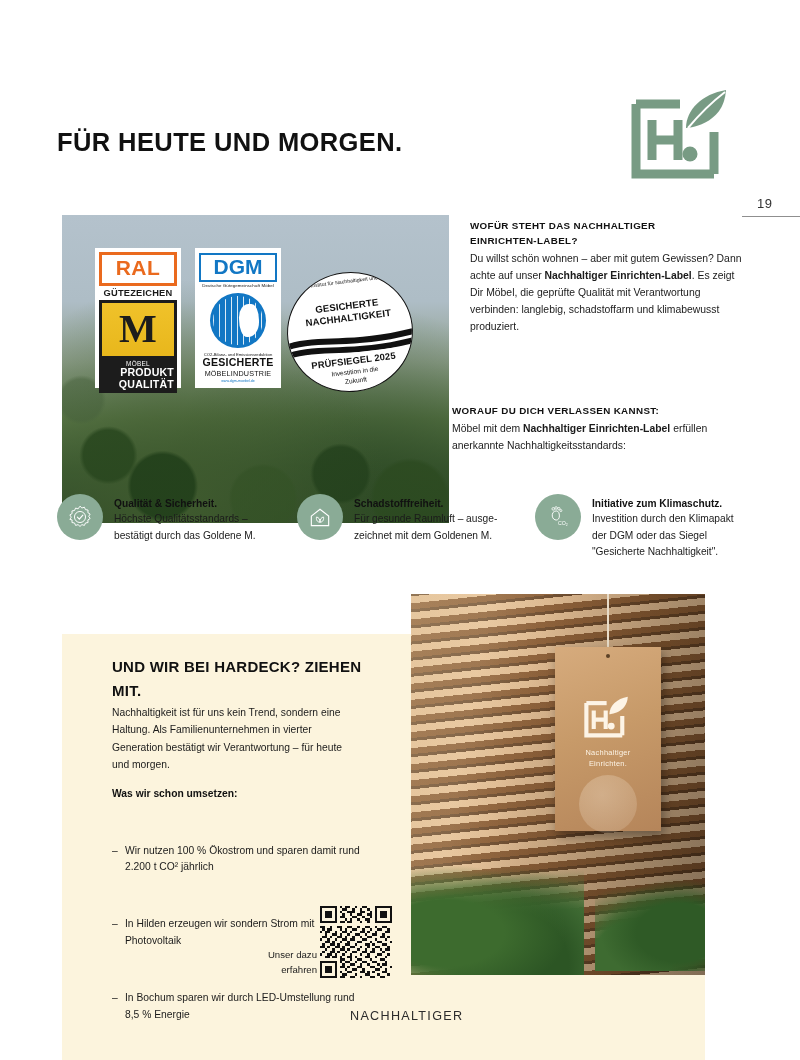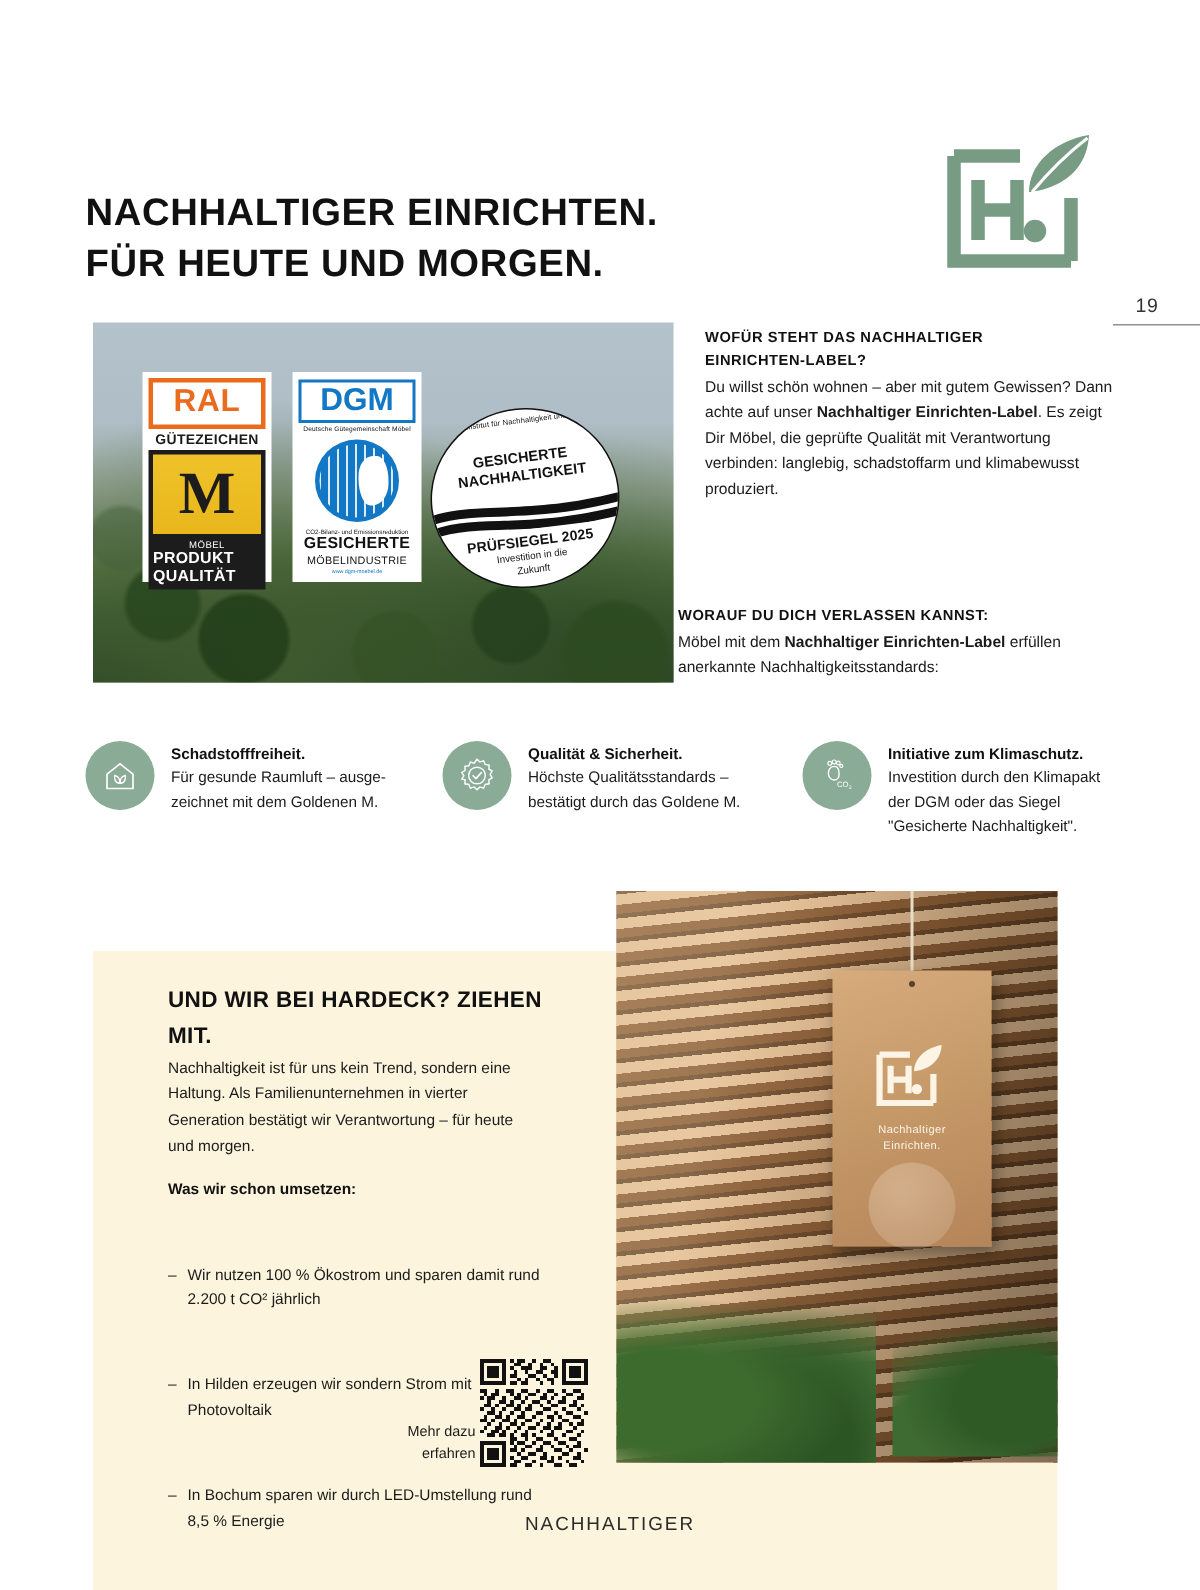--- a/index.html
+++ b/index.html
@@ -24,21 +24,21 @@
   .page-number {
     position: absolute; left: 757px; top: 196px;
     font-size: 13px; color: #333; letter-spacing: .5px;
   }
   .page-number-rule {
     position: absolute; left: 742px; top: 216px; width: 58px; height: 1px; background: #8f8f8f;
   }
 
   
   .seal-photo {
-    position: absolute; left: 62px; top: 215px; width: 387px; height: 240px;
+    position: absolute; left: 62px; top: 215px; width: 387px; height: 308px;
     overflow: hidden;
     background:
       radial-gradient(ellipse at 30% 95%, #3f5a2e 0%, rgba(63,90,46,0) 55%),
       radial-gradient(ellipse at 78% 100%, #2e4a25 0%, rgba(46,74,37,0) 50%),
       linear-gradient(#b4c2cc 0%, #aebdc6 28%, #8fa08c 48%, #5d7a4b 66%, #3d5c33 82%, #2b4526 100%);
   }
   .seal-photo .foliage {
     position: absolute; inset: 0;
     background:
       radial-gradient(circle at 12% 78%, rgba(40,70,30,.85) 0 6%, rgba(40,70,30,0) 7%),
@@ -65,21 +65,21 @@
   .ral-m-panel { background: #1c1c1c; flex: 1; padding: 3px; display: flex; flex-direction: column; }
   .ral-m-gold {
     background: linear-gradient(#f0c22a, #e8b71c); height: 53px;
     display: flex; align-items: center; justify-content: center;
   }
   .ral-m-gold span {
     font-size: 40px; font-weight: bold; color: #1c1c1c; line-height: .8;
     font-family: "Liberation Serif", serif;
   }
   .ral-moebel { color: #fff; font-size: 6.4px; text-align: center; margin-top: 4px; letter-spacing: .3px;}
-  .ral-pq { color: #fff; font-size: 10.6px; font-weight: bold; text-align: left; line-height: 1.12; letter-spacing: .2px;}
+  .ral-pq { color: #fff; font-size: 10.6px; font-weight: bold; text-align: right; line-height: 1.12; letter-spacing: .2px;}
 
   
   .seal-dgm {
     position: absolute; left: 133px; top: 33px; width: 86px; height: 140px;
     background: #ffffff; padding: 5px 4px; display: flex; flex-direction: column; align-items: center;
   }
   .dgm-box {
     border: 2px solid #1277c4; color: #1277c4; font-weight: bold; width: 100%;
     font-size: 21px; text-align: center; line-height: 1.05; padding: 1px 0 2px;
   }
@@ -245,21 +245,20 @@
     position: absolute; left: 350px; top: 1009px;
     font-size: 12.6px; color: #2b2b2b; letter-spacing: 1.3px;
   }
 </style>
 </head>
 <body>
 
 <div class="page">
 
   <h1 class="headline">
-    <span>NACHHALTIGER EINRICHTEN.</span>
     <span class="l2">FÜR HEUTE UND MORGEN.</span>
   </h1>
 
   <div class="brand-logo">
     <svg viewBox="0 0 110 100" width="110" height="100">
       <path d="M8 22 L8 92 L86 92" fill="none" stroke="#789b84" stroke-width="9"></path>
       <path d="M8 22 L52 22" fill="none" stroke="#789b84" stroke-width="9"></path>
       <path d="M86 92 L86 50" fill="none" stroke="#789b84" stroke-width="9"></path>
       <path d="M24 38 L24 78 M24 58 L50 58 M50 38 L50 78" fill="none" stroke="#789b84" stroke-width="9"></path>
       <circle cx="62" cy="72" r="7.5" fill="#789b84"></circle>
@@ -323,47 +322,47 @@
     <p class="body-copy"><span>Du willst schön wohnen – aber mit gutem Gewissen? Dann achte auf unser </span><b>Nachhaltiger Einrichten-Label</b><span>. Es zeigt Dir Möbel, die geprüfte Qualität mit Verantwortung verbinden: langlebig, schadstoffarm und klimabewusst produziert.</span></p>
   </div>
 
   <div class="col-right-2">
     <div class="kicker">WORAUF DU DICH VERLASSEN KANNST:</div>
     <p class="body-copy"><span>Möbel mit dem </span><b>Nachhaltiger Einrichten-Label</b><span> erfüllen anerkannte Nachhaltigkeitsstandards:</span></p>
   </div>
 
   <div class="features">
 
+    <div class="feature f1">
+      <div class="fcircle">
+        <svg viewBox="0 0 30 30" width="26" height="26">
+          <path d="M15 2.5 l2.2 2.1 2.9-.9 1.2 2.8 3 .5-.2 3 2.6 1.6-1.6 2.6 1.6 2.6-2.6 1.6.2 3-3 .5-1.2 2.8-2.9-.9-2.2 2.1-2.2-2.1-2.9.9-1.2-2.8-3-.5.2-3L3.3 17.8 4.9 15.2 3.3 12.6 5.9 11l-.2-3 3-.5L9.9 4.7l2.9.9z" fill="none" stroke="#ffffff" stroke-width="1.1"></path>
+          <circle cx="15" cy="15" r="6.4" fill="none" stroke="#ffffff" stroke-width="1.1"></circle>
+          <path d="M12 15.2 l2.2 2.2 4.1-4.6" fill="none" stroke="#ffffff" stroke-width="1.3" stroke-linecap="round"></path>
+        </svg>
+      </div>
+      <div class="ftext">
+        <div class="ftitle">Qualität &amp; Sicherheit.</div>
+        <div class="fbody">Höchste Qualitätsstandards –</div>
+        <div class="fbody">bestätigt durch das Goldene M.</div>
+      </div>
+    </div>
+
     <div class="feature f2">
       <div class="fcircle">
         <svg viewBox="0 0 30 30" width="26" height="26">
           <path d="M5 14 L15 6 L25 14 L25 25 L5 25 Z" fill="none" stroke="#ffffff" stroke-width="1.3"></path>
           <path d="M15 21 C11 21 10.5 17 11 15 C13.5 15.5 15 17.5 15 21 Z" fill="none" stroke="#ffffff" stroke-width="1.1"></path>
           <path d="M15 21 C19 21 19.5 17 19 15 C16.5 15.5 15 17.5 15 21 Z" fill="none" stroke="#ffffff" stroke-width="1.1"></path>
         </svg>
       </div>
       <div class="ftext">
         <div class="ftitle">Schadstofffreiheit.</div>
         <div class="fbody">Für gesunde Raumluft – ausge-</div>
         <div class="fbody">zeichnet mit dem Goldenen M.</div>
-      </div>
-    </div>
-
-    <div class="feature f1">
-      <div class="fcircle">
-        <svg viewBox="0 0 30 30" width="26" height="26">
-          <path d="M15 2.5 l2.2 2.1 2.9-.9 1.2 2.8 3 .5-.2 3 2.6 1.6-1.6 2.6 1.6 2.6-2.6 1.6.2 3-3 .5-1.2 2.8-2.9-.9-2.2 2.1-2.2-2.1-2.9.9-1.2-2.8-3-.5.2-3L3.3 17.8 4.9 15.2 3.3 12.6 5.9 11l-.2-3 3-.5L9.9 4.7l2.9.9z" fill="none" stroke="#ffffff" stroke-width="1.1"></path>
-          <circle cx="15" cy="15" r="6.4" fill="none" stroke="#ffffff" stroke-width="1.1"></circle>
-          <path d="M12 15.2 l2.2 2.2 4.1-4.6" fill="none" stroke="#ffffff" stroke-width="1.3" stroke-linecap="round"></path>
-        </svg>
-      </div>
-      <div class="ftext">
-        <div class="ftitle">Qualität &amp; Sicherheit.</div>
-        <div class="fbody">Höchste Qualitätsstandards –</div>
-        <div class="fbody">bestätigt durch das Goldene M.</div>
       </div>
     </div>
 
     <div class="feature f3">
       <div class="fcircle">
         <svg viewBox="0 0 30 30" width="26" height="26">
           <path d="M13 8 C9.5 8 8 11 8.4 14 C8.8 17 11 18.5 13 18.5 C15.2 18.5 16.6 16.5 16.6 13.8 C16.6 10.6 15.6 8 13 8 Z" fill="none" stroke="#ffffff" stroke-width="1.1"></path>
           <circle cx="9.5" cy="5.6" r="1.5" fill="none" stroke="#ffffff" stroke-width=".9"></circle>
           <circle cx="12.8" cy="4.6" r="1.5" fill="none" stroke="#ffffff" stroke-width=".9"></circle>
           <circle cx="16" cy="5.4" r="1.4" fill="none" stroke="#ffffff" stroke-width=".9"></circle>
@@ -389,21 +388,21 @@
     <div class="panel-sub">Was wir schon umsetzen:</div>
     <ul class="panel-list">
       <li>Wir nutzen 100 % Ökostrom und sparen damit rund 2.200 t CO² jährlich</li>
       <li>In Hilden erzeugen wir sondern Strom mit Photovoltaik</li>
       <li>In Bochum sparen wir durch LED-Umstellung rund 8,5 % Energie</li>
       <li>Unser Ziel: weniger Abfall, mehr Recycling und jeden Tag ein Stück besser werden</li>
     </ul>
   </div>
 
   <div class="qr-label">
-    <div>Mehr dazu</div>
+    <div>Unser dazu</div>
     <div>erfahren</div>
   </div>
 
   <div class="qr-code">
     <svg viewBox="0 0 29 29" width="72" height="72" shape-rendering="crispEdges">
       <rect width="29" height="29" fill="#fcf4dd"></rect>
       <g fill="#111">
         <rect x="0" y="0" width="7" height="1"></rect>
           <rect x="0" y="6" width="7" height="1"></rect>
         <rect x="0" y="0" width="1" height="7"></rect>

